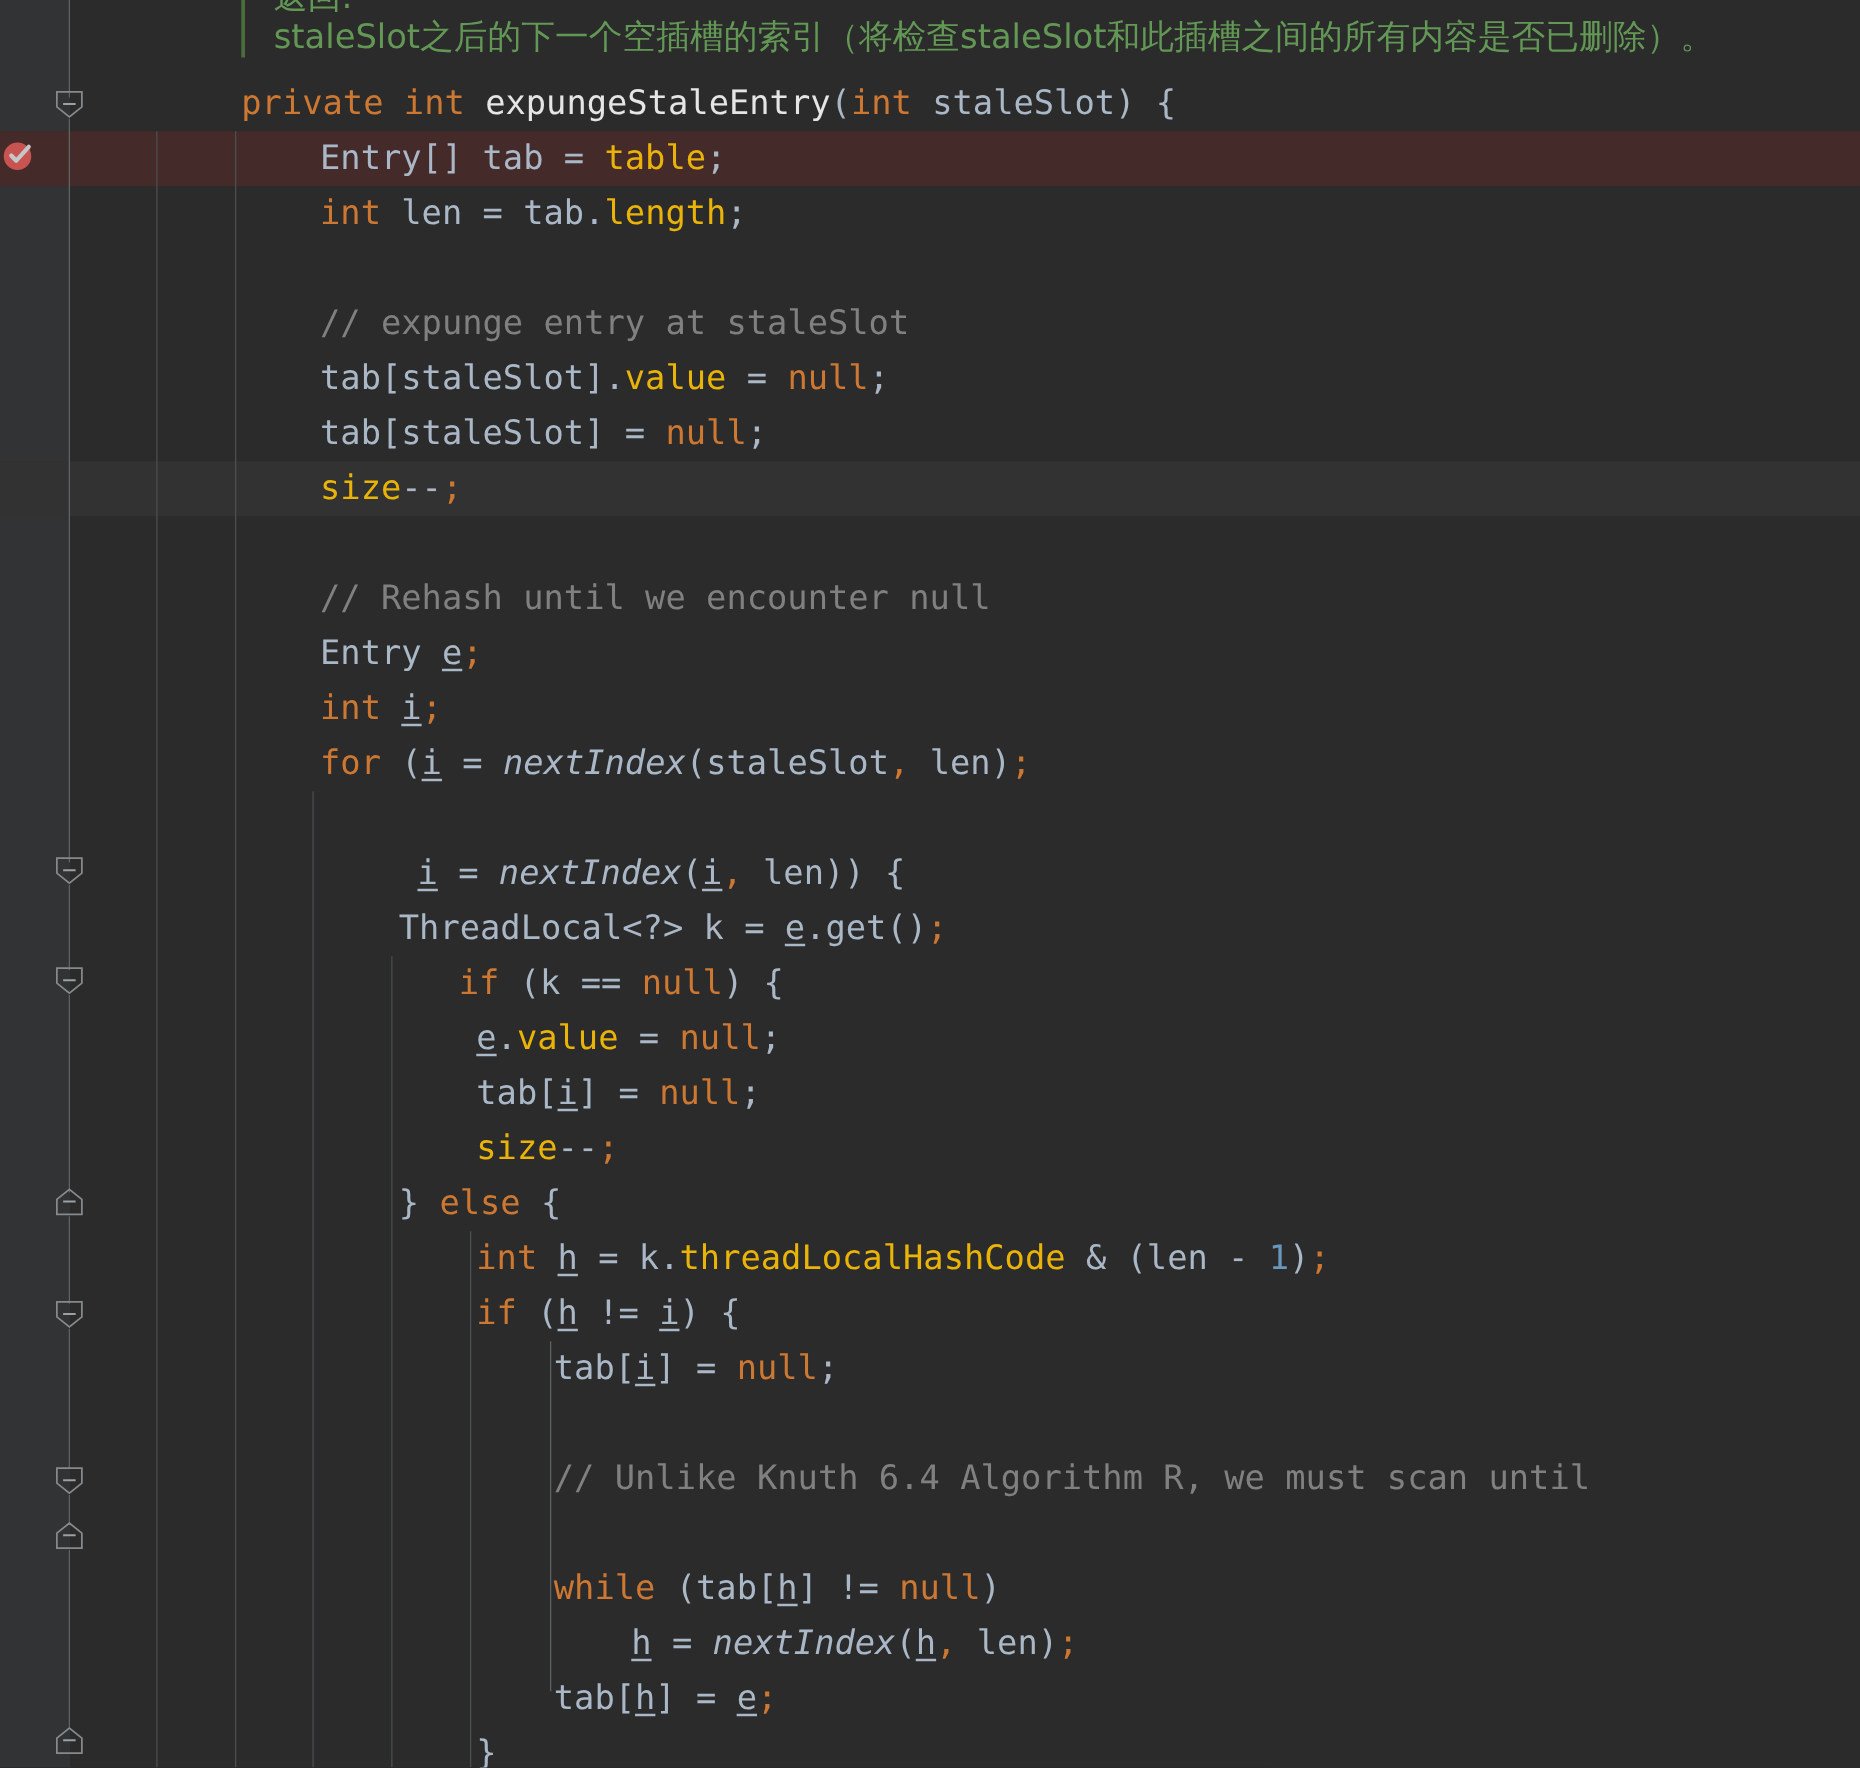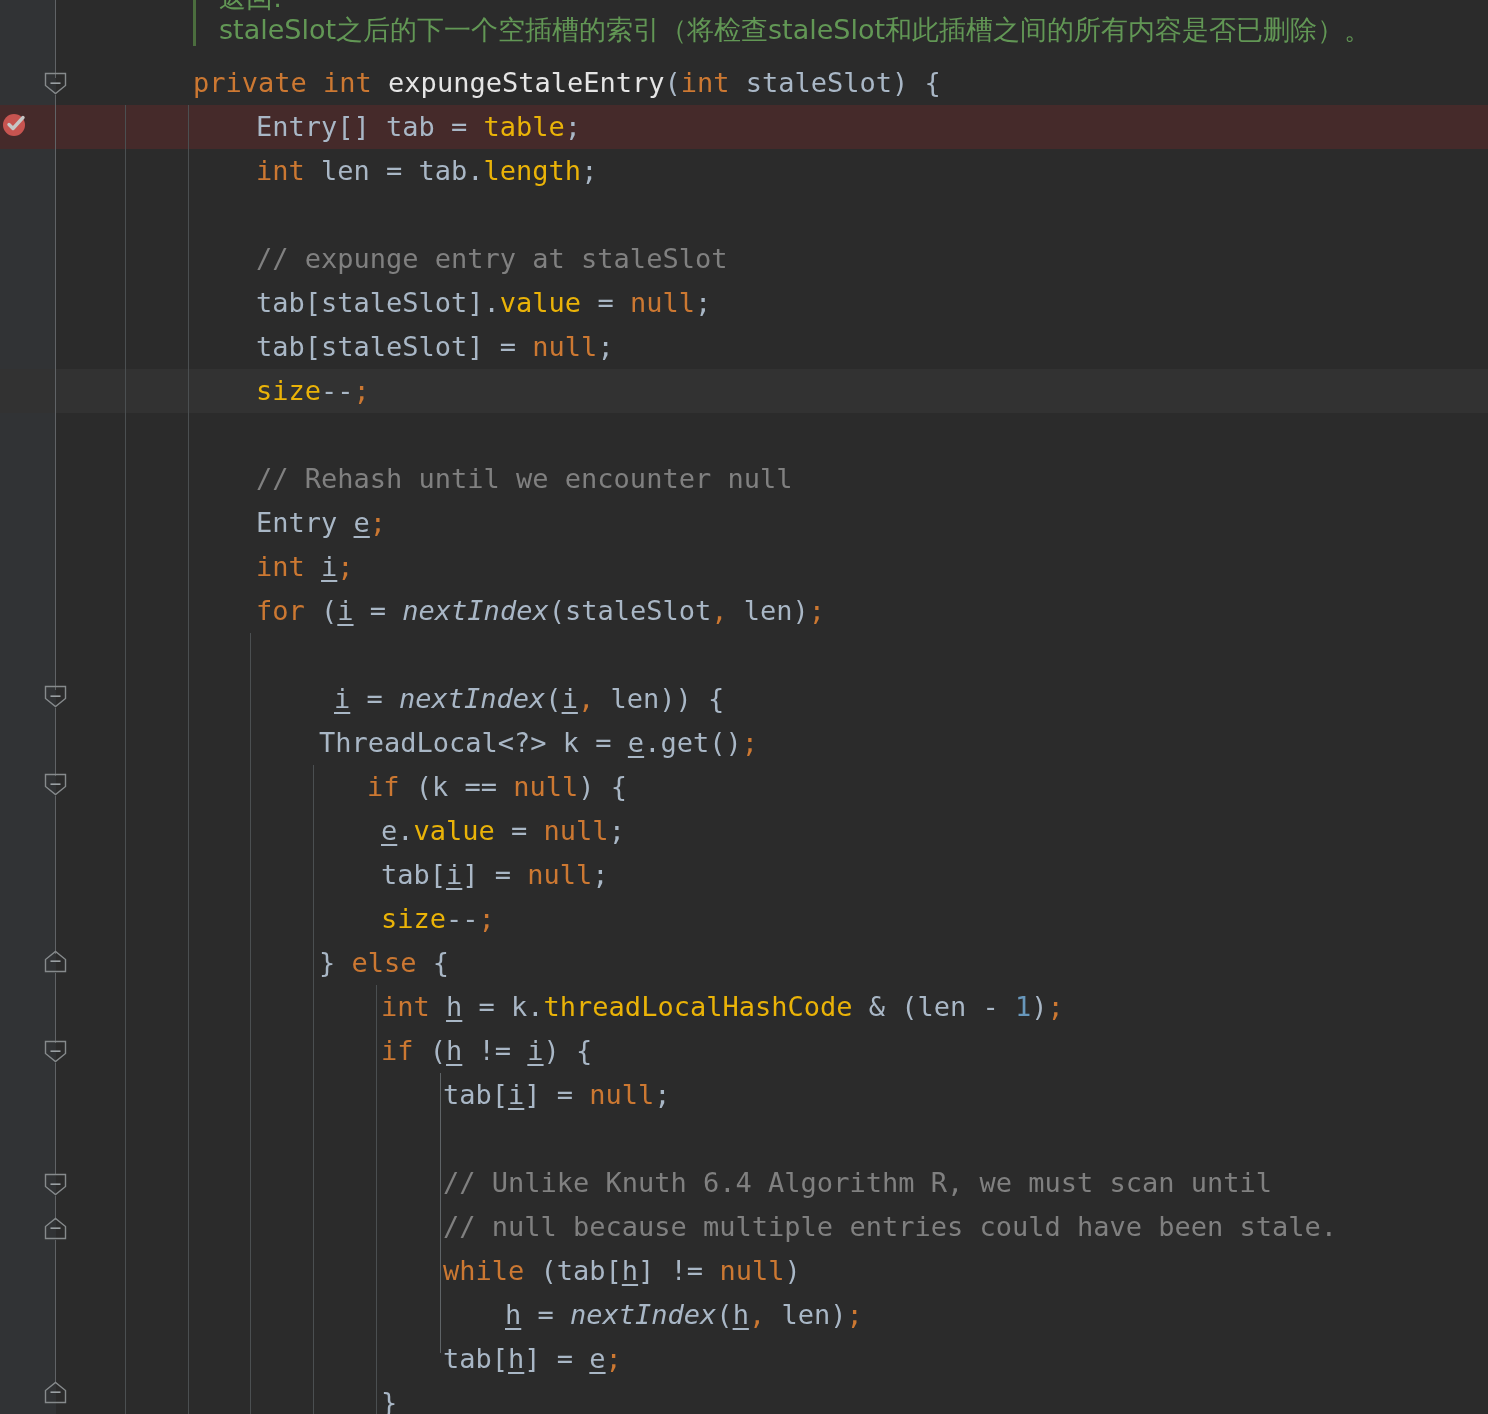--- a/index.html
+++ b/index.html
@@ -255,21 +255,20 @@
     <div class="code-line" style="left:319px; top:941px;">} <span class="kw">else</span> {</div>
 
     <div class="code-line" style="left:381px; top:985px;"><span class="kw">int</span> <span class="lvar">h</span> = k.<span class="field">threadLocalHashCode</span> &amp; (len - <span class="num">1</span>)<span class="kw">;</span></div>
 
     <div class="code-line" style="left:381px; top:1029px;"><span class="kw">if</span> (<span class="lvar">h</span> != <span class="lvar">i</span>) {</div>
 
     <div class="code-line" style="left:443px; top:1073px;">tab[<span class="lvar">i</span>] = <span class="kw">null</span>;</div>
 
     <div class="code-line cmt" style="left:443px; top:1161px;">// Unlike Knuth 6.4 Algorithm R, we must scan until</div>
 
-    <div class="code-line cmt" style="left:443px; top:1205px;">// null because multiple entries could have been stale.</div>
 
     <div class="code-line" style="left:443px; top:1249px;"><span class="kw">while</span> (tab[<span class="lvar">h</span>] != <span class="kw">null</span>)</div>
 
     <div class="code-line" style="left:505px; top:1293px;"><span class="lvar">h</span> = <span class="stat">nextIndex</span>(<span class="lvar">h</span><span class="kw">,</span> len)<span class="kw">;</span></div>
 
     <div class="code-line" style="left:443px; top:1337px;">tab[<span class="lvar">h</span>] = <span class="lvar">e</span><span class="kw">;</span></div>
 
     <div class="code-line" style="left:381px; top:1381px;">}</div>
 
   </div>

